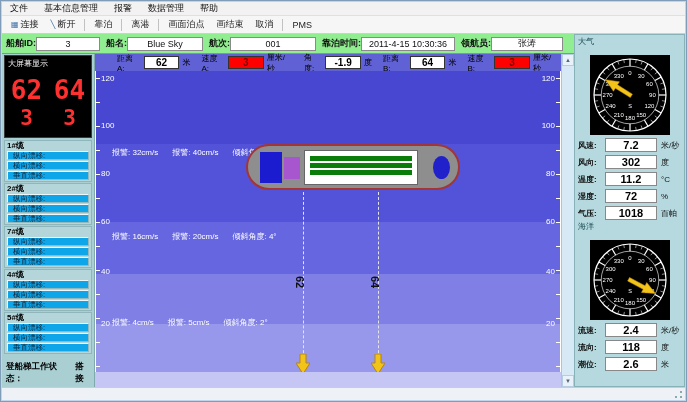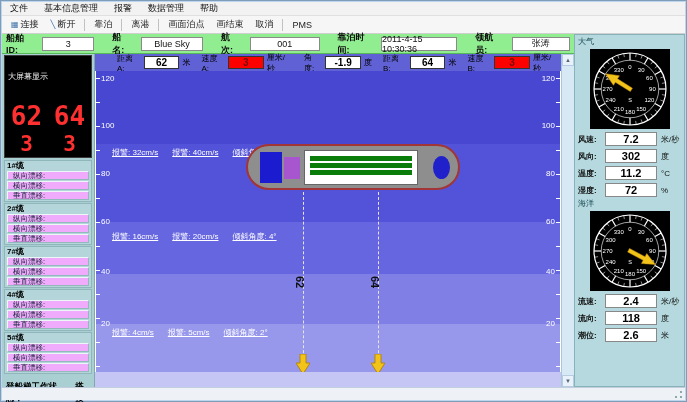--- a/index.html
+++ b/index.html
@@ -9,39 +9,39 @@
   
   .menubar { height:14px; background:#f2f2f2; display:flex; align-items:center; font-size:9px; color:#111; border-bottom:1px solid #e0e0e0;}
   .menubar span { padding:0 8px; cursor:default; }
   .toolbar { height:18px; background:#f6f6f6; display:flex; align-items:center; font-size:9px; color:#222; border-bottom:1px solid #cfcfcf; padding-left:3px;}
   .tbtn { display:flex; align-items:center; gap:2px; padding:1px 5px; border:1px solid transparent; }
   .tbtn.disabled { color:#9a9a9a; }
   .tsep { width:1px; height:12px; background:#c2c2c2; margin:0 3px; }
   .ticon { font-size:8px; color:#3a6ea5; }
 
   
-  .infobar { height:20px; background:#90ee90; display:flex; align-items:center; font-size:9px; font-weight:bold; color:#111; padding:0 4px; gap:12px; border-bottom:1px solid #57b857;}
+  .infobar { height:20px; background:#90ee90; display:flex; align-items:center; font-size:9px; font-weight:bold; color:#111; padding:0 4px; gap:0; border-bottom:1px solid #57b857;}
   .ibox { background:#fff; border:1px solid #8a8a8a; height:14px; font-weight:normal; font-size:9px; display:flex; align-items:center; justify-content:center; }
   .w66{width:64px;} .w78{width:76px;} .w90{width:86px;} .w96{width:94px;} .w74{width:72px;}
   .ilabel{ margin-left:6px; }
 
   .bodyrow { display:flex; height:353px; }
   .left-main { width:572px; display:flex; flex-direction:column; }
   .content-row { display:flex; height:333px; }
 
   
   .left-panel { width:93px; background:#a9cfd3; border-right:1px solid #7fa9ad; display:flex; flex-direction:column; font-size:8px; }
   .bigdisp { margin:1px 2px; background:#000; border:1px solid #3a3a3a; height:110px; }
-  .bigdisp .dtitle { color:#eee; font-size:8px; padding:15px 3px; }
+  .bigdisp .dtitle { color:#eee; font-size:8px; padding:2px 3px; }
   .drow { display:flex; justify-content:space-around; font-family:"DejaVu Sans Mono",monospace; font-weight:bold; color:#ff3030; }
   .drow1 { font-size:26px; line-height:30px; margin-top:4px;}
   .drow2 { font-size:21px; line-height:26px; }
   .cgroup { border:1px solid #8fb6ba; margin:1px 2px 0 2px; background:#b4d6da;}
   .cgroup .chead { font-weight:bold; font-size:8px; padding:0 2px; height:9px; line-height:9px; color:#000;}
-  .cbtn { height:9px; line-height:8px; font-size:7.5px; color:#123; background:#f0abfc; border:1px solid; border-color:#edf7f7 #93b9bd #93b9bd #edf7f7; margin:1px 2px; padding-left:5px; cursor:pointer;}
+  .cbtn { height:9px; line-height:8px; font-size:7.5px; color:#123; background:#0ea5e9; border:1px solid; border-color:#edf7f7 #93b9bd #93b9bd #edf7f7; margin:1px 2px; padding-left:5px; cursor:pointer;}
   .ladder { margin-top:5px; padding:2px 4px; font-size:8.5px; font-weight:bold; color:#000; display:flex; gap:10px;}
 
   
   .chart { flex:1; display:flex; flex-direction:column; position:relative; }
   .mbar { height:17px; background:#6161d6; display:flex; align-items:center; font-size:8px; color:#000; gap:3px; padding:0 2px 0 14px;}
   .mbar .mlabel{ margin-left:8px; }
   .mbox { background:#fff; border:1px solid #333; width:36px; height:13px; font-size:10px; font-weight:bold; display:flex; align-items:center; justify-content:center;}
   .mbox.alarm { background:#ff0000; color:#7a0000; }
   .plot { height:301px; position:relative; overflow:hidden; border-left:1px solid #fff; border-right:1px solid #fff;}
   .band { position:absolute; left:0; right:0; }
@@ -49,42 +49,42 @@
   .b2{top:73px;height:78px;background:#5353da;}
   .b3{top:151px;height:52px;background:#6666e0;}
   .b4{top:203px;height:50px;background:#7f7fe6;}
   .b5{top:253px;height:48px;background:#9797ec;}
   .strip { height:15px; background:#c6c6f4; }
   .ticksL,.ticksR { position:absolute; top:7px; bottom:0; width:4px; background:repeating-linear-gradient(to bottom,#fff 0 1px,transparent 1px 24px); }
   .ticksL{left:0;} .ticksR{right:0;}
   .ylab { position:absolute; color:#fff; font-size:8px; }
   .ylab.l { left:5px; } .ylab.r { right:5px; text-align:right;}
   .alarmline { position:absolute; left:16px; color:#fff; font-size:8px; white-space:nowrap; }
-  .alarmline span { margin-right:14px;text-decoration:underline; }
+  .alarmline span { margin-right:14px; }
   .ship { position:absolute; left:150px; top:73px; width:214px; height:46px; background:#8e8e8e; border:2px solid #a23636; border-radius:23px; }
   .sh-bridge { position:absolute; left:12px; top:6px; width:22px; height:31px; background:#1b1bd0;}
   .sh-block  { position:absolute; left:36px; top:11px; width:16px; height:22px; background:#a756cf;}
   .sh-cargo  { position:absolute; left:56px; top:4px; width:114px; height:35px; background:#fff; border:1px solid #666; padding-top:3px;}
   .stripe { height:5px; background:#0a7c0a; margin:2px 5px 0 5px;}
   .sh-bow { position:absolute; right:8px; top:10px; width:17px; height:23px; background:#2121cc; border-radius:50%;}
   .dline { position:absolute; top:121px; height:176px; width:0; border-left:1px dashed #e4e4e4;}
   .dl1{left:207px;} .dl2{left:282px;}
   .dlabel { position:absolute; top:205px; font-size:11px; font-weight:bold; color:#101010; transform:rotate(90deg);}
   .dla{left:198px;} .dlb{left:273px;}
   .marker { position:absolute; top:283px; }
   .mk1{left:200px;} .mk2{left:275px;}
 
   
   .vscroll { width:13px; background:#d8e9f6; border-left:1px solid #aac4dc; display:flex; flex-direction:column; align-items:center; font-size:6px; color:#567; }
   .varrow { width:12px; height:12px; background:#e9f2fa; border:1px solid #b6cce0; display:flex; align-items:center; justify-content:center; cursor:pointer;}
   .vtrack { flex:1; }
 
   
   .right-panel { flex:1; background:#b5d9de; border:1px solid #86b2b8; font-size:8px; color:#073; display:flex; flex-direction:column; }
-  .rptitle { font-size:8px; color:#1a4a52; padding:1px 3px 0 3px; height:14px;}
+  .rptitle { font-size:8px; color:#1a4a52; padding:1px 3px 0 3px; height:20px;}
   .gwrap { width:80px; height:80px; background:#000; margin:0 auto; }
   .frow { display:flex; align-items:center; padding:0 3px; margin-top:3px; }
   .frow .flabel { width:27px; font-size:8px; color:#111;font-weight:bold; }
   .fbox { width:52px; height:14px; background:#fff; border:1px solid #888; font-size:11px; font-weight:bold; color:#000; display:flex; align-items:center; justify-content:center;}
   .funit { margin-left:4px; font-size:8px; color:#111; }
 
   .statusbar { height:13px; background:#eef2f6; border-top:1px solid #c0cede; position:relative; }
   .grip { position:absolute; right:2px; bottom:1px; width:9px; height:9px;
           background:radial-gradient(circle at 7px 2px,#8aa 1px,transparent 1.2px),
                      radial-gradient(circle at 7px 7px,#8aa 1px,transparent 1.2px),
@@ -244,21 +244,21 @@
             <span class="ylab r" style="top:146px">60</span>
             <span class="ylab r" style="top:196px">40</span>
             <span class="ylab r" style="top:248px">20</span>
 
             <div class="alarmline" style="top:76px">
               <span>报警: 32cm/s</span><span>报警: 40cm/s</span><span>倾斜角度: 5°</span>
             </div>
             <div class="alarmline" style="top:160px">
               <span>报警: 16cm/s</span><span>报警: 20cm/s</span><span>倾斜角度: 4°</span>
             </div>
-            <div class="alarmline" style="top:256px">
+            <div class="alarmline" style="top:246px">
               <span>报警: 4cm/s</span><span>报警: 5cm/s</span><span>倾斜角度: 2°</span>
             </div>
 
             <div class="dline dl1"></div>
             <div class="dline dl2"></div>
 
             <div class="ship">
               <div class="sh-bridge"></div>
               <div class="sh-block"></div>
               <div class="sh-cargo">
@@ -363,20 +363,25 @@
       <div class="frow">
         <span class="flabel">温度:</span>
         <div class="fbox">11.2</div>
         <span class="funit">°C</span>
       </div>
       <div class="frow">
         <span class="flabel">湿度:</span>
         <div class="fbox">72</div>
         <span class="funit">%</span>
       </div>
+      <div class="frow">
+        <span class="flabel">气压:</span>
+        <div class="fbox">1018</div>
+        <span class="funit">百帕</span>
+      </div>
 
       <div class="rptitle">海洋</div>
       <svg class="gwrap gauge" viewBox="0 0 100 100">
         <rect x="0" y="0" width="100" height="100" fill="#000"></rect>
         <circle cx="50" cy="50" r="45" fill="none" stroke="#fff" stroke-width="1.5"></circle>
         <circle cx="50" cy="50" r="36" fill="none" stroke="#fff" stroke-width="0.8"></circle>
         <g class="dial">
             <line x1="50" y1="14" x2="50" y2="5" stroke="#fff" stroke-width="1.5"></line>
             <line x1="57.03275119551068" y1="10.115286003005572" x2="57.814167995011864" y2="5.68365111445064" stroke="#fff" stroke-width="0.7"></line>
             <line x1="63.85181580468958" y1="11.942448858170707" x2="65.39090644965509" y2="7.7138320646341185" stroke="#fff" stroke-width="0.7"></line>

